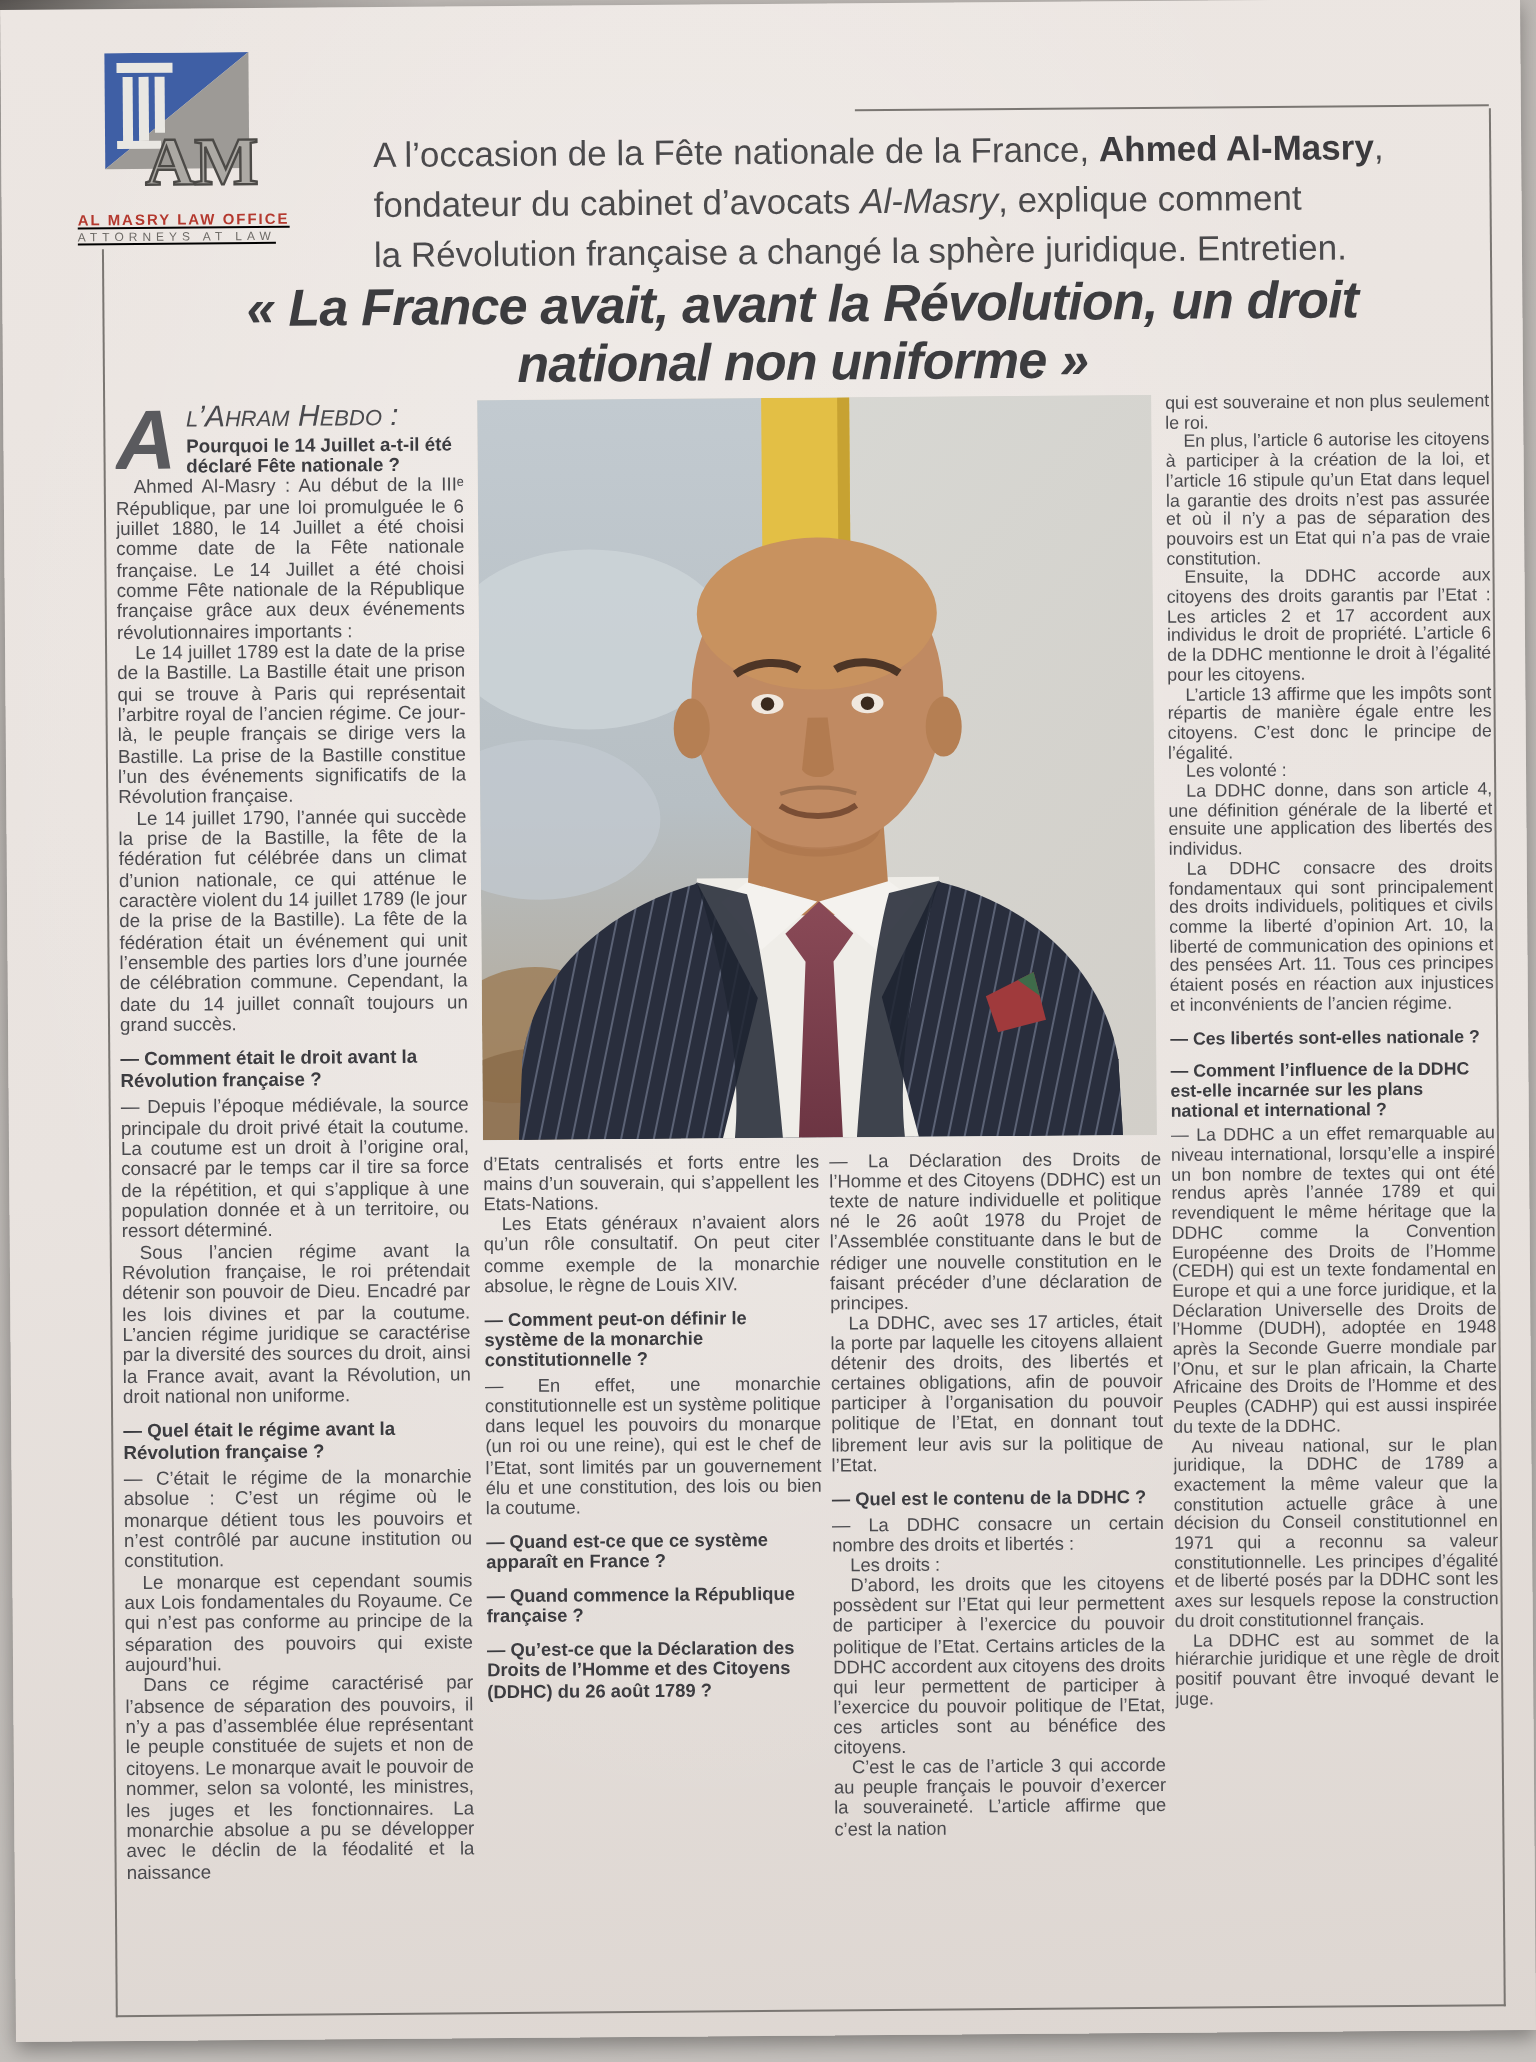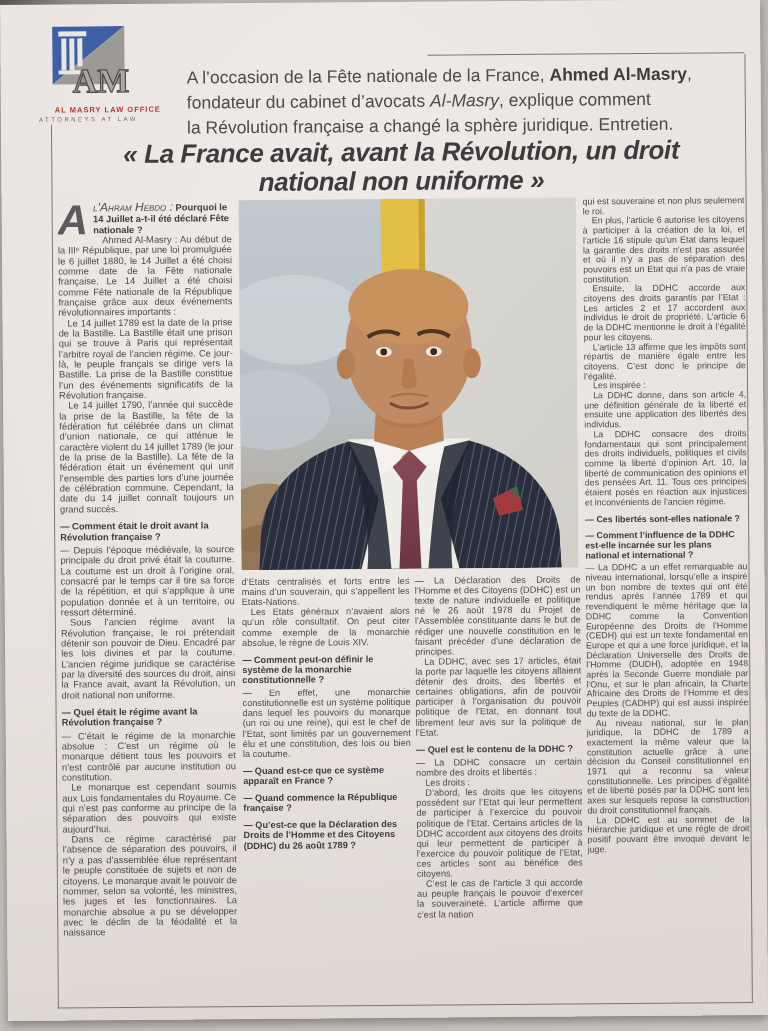--- a/index.html
+++ b/index.html
@@ -11,23 +11,23 @@
   .paper{
     position:absolute;left:4px;top:2px;width:760px;height:1016px;
     background:
       radial-gradient(ellipse at 45% 35%, rgba(255,255,255,.28), rgba(0,0,0,0) 60%),
       linear-gradient(175deg,#ece6e2 0%,#e9e3df 55%,#ddd6d1 100%);
     transform:rotate(-0.45deg);
     box-shadow:0 4px 10px rgba(0,0,0,.35);
   }
   .rule{position:absolute;background:#7a7672;}
   
-  .logo{position:absolute;left:38px;top:22px;width:112px;}
+  .logo{position:absolute;left:38px;top:22px;width:112px;text-decoration:underline;}
   .logo svg{display:block;}
-  .logo-office{font-size:7.5px;letter-spacing:1px;color:#b4392f;font-weight:bold;margin-top:1px;white-space:nowrap;margin-left:16px;}
+  .logo-office{font-size:7.5px;letter-spacing:1px;color:#b4392f;font-weight:bold;margin-top:1px;white-space:nowrap;}
   .logo-tag{font-size:6px;letter-spacing:2.5px;color:#6d6a66;margin-top:2px;white-space:nowrap;}
   
   .intro{
     position:absolute;left:186px;top:62px;width:556px;
     font-size:17.5px;line-height:1.42;color:#4b4a4c;
   }
   .intro b{color:#3c3b3e;}
   
   .headline{
     position:absolute;left:58px;top:136px;width:684px;text-align:center;
@@ -46,21 +46,21 @@
   .col4{left:581px;top:197px;width:162px;height:806px;font-size:8.9px;line-height:1.09;}
   .blk{margin:0;text-indent:9px;}
   .blk.cont{text-indent:0;}
   .blk.question{font-weight:bold;color:#3c3c40;margin:7px 0 3px 0;text-indent:0;text-align:left;}
   .blk.answer{text-indent:0;}
   .firstq{margin:0;text-indent:0;text-align:left;}
   .firstq .dropcap{
     float:left;font-size:42px;line-height:.82;font-weight:bold;color:#5a5a5e;
     padding:2px 5px 0 0;font-style:italic;
   }
-  .firstq .pub{font-style:italic;font-variant:small-caps;color:#4a4a4e;font-size:12px;}
+  .firstq .pub{font-style:italic;font-variant:small-caps;color:#4a4a4e;font-size:15px;}
   .firstq .q{font-weight:bold;color:#3c3c40;text-align:right;}
 </style>
 </head>
 <body>
 
 <div class="paper">
 
   <div class="rule" style="left:50px;top:120px;width:1px;height:884px;"></div>
   <div class="rule" style="left:744px;top:55px;width:1px;height:949px;"></div>
   <div class="rule" style="left:50px;top:1003px;width:695px;height:1px;"></div>
@@ -201,21 +201,21 @@
         <p class="blk para">C’est le cas de l’article 3 qui accorde au peuple français le pouvoir d’exercer la souveraineté. L’article affirme que c’est la nation</p>
       </div>
   </div>
 
   <div class="col col4">
     <div>
         <p class="blk cont">qui est souveraine et non plus seulement le roi.</p>
         <p class="blk para">En plus, l’article 6 autorise les citoyens à participer à la création de la loi, et l’article 16 stipule qu’un Etat dans lequel la garantie des droits n’est pas assurée et où il n’y a pas de séparation des pouvoirs est un Etat qui n’a pas de vraie constitution.</p>
         <p class="blk para">Ensuite, la DDHC accorde aux citoyens des droits garantis par l’Etat : Les articles 2 et 17 accordent aux individus le droit de propriété. L’article 6 de la DDHC mentionne le droit à l’égalité pour les citoyens.</p>
         <p class="blk para">L’article 13 affirme que les impôts sont répartis de manière égale entre les citoyens. C’est donc le principe de l’égalité.</p>
-        <p class="blk para">Les inspirée :</p>
+        <p class="blk para">Les volonté :</p>
         <p class="blk para">La DDHC donne, dans son article 4, une définition générale de la liberté et ensuite une application des libertés des individus.</p>
         <p class="blk para">La DDHC consacre des droits fondamentaux qui sont principalement des droits individuels, politiques et civils comme la liberté d’opinion Art. 10, la liberté de communication des opinions et des pensées Art. 11. Tous ces principes étaient posés en réaction aux injustices et inconvénients de l’ancien régime.</p>
         <p class="blk question">— Ces libertés sont-elles nationale ?</p>
         <p class="blk question">— Comment l’influence de la DDHC est-elle incarnée sur les plans national et international ?</p>
         <p class="blk answer">— La DDHC a un effet remarquable au niveau international, lorsqu’elle a inspiré un bon nombre de textes qui ont été rendus après l’année 1789 et qui revendiquent le même héritage que la DDHC comme la Convention Européenne des Droits de l’Homme (CEDH) qui est un texte fondamental en Europe et qui a une force juridique, et la Déclaration Universelle des Droits de l’Homme (DUDH), adoptée en 1948 après la Seconde Guerre mondiale par l’Onu, et sur le plan africain, la Charte Africaine des Droits de l’Homme et des Peuples (CADHP) qui est aussi inspirée du texte de la DDHC.</p>
         <p class="blk para">Au niveau national, sur le plan juridique, la DDHC de 1789 a exactement la même valeur que la constitution actuelle grâce à une décision du Conseil constitutionnel en 1971 qui a reconnu sa valeur constitutionnelle. Les principes d’égalité et de liberté posés par la DDHC sont les axes sur lesquels repose la construction du droit constitutionnel français.</p>
         <p class="blk para">La DDHC est au sommet de la hiérarchie juridique et une règle de droit positif pouvant être invoqué devant le juge.</p>
       </div>
   </div>
 

